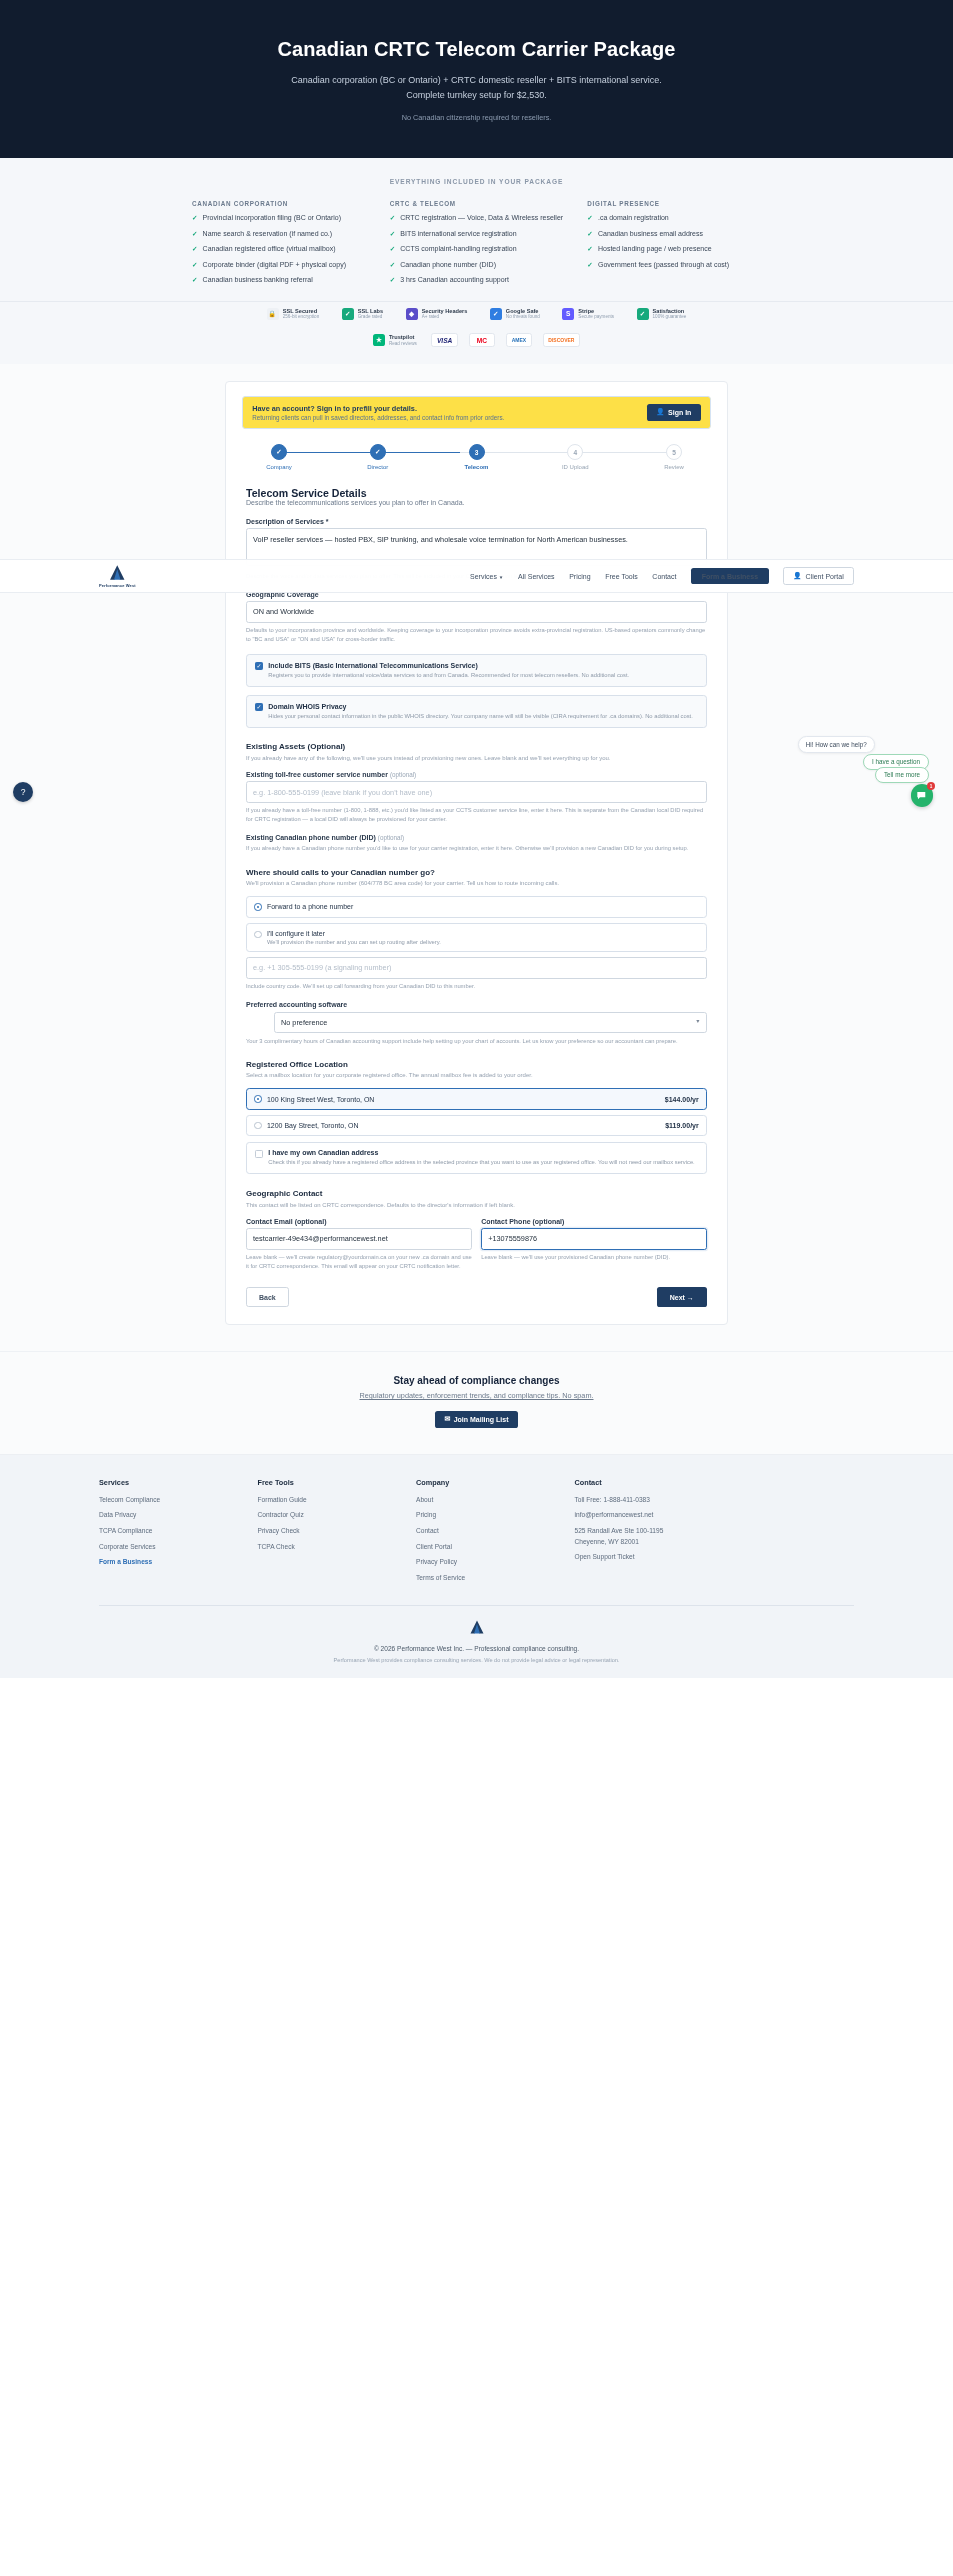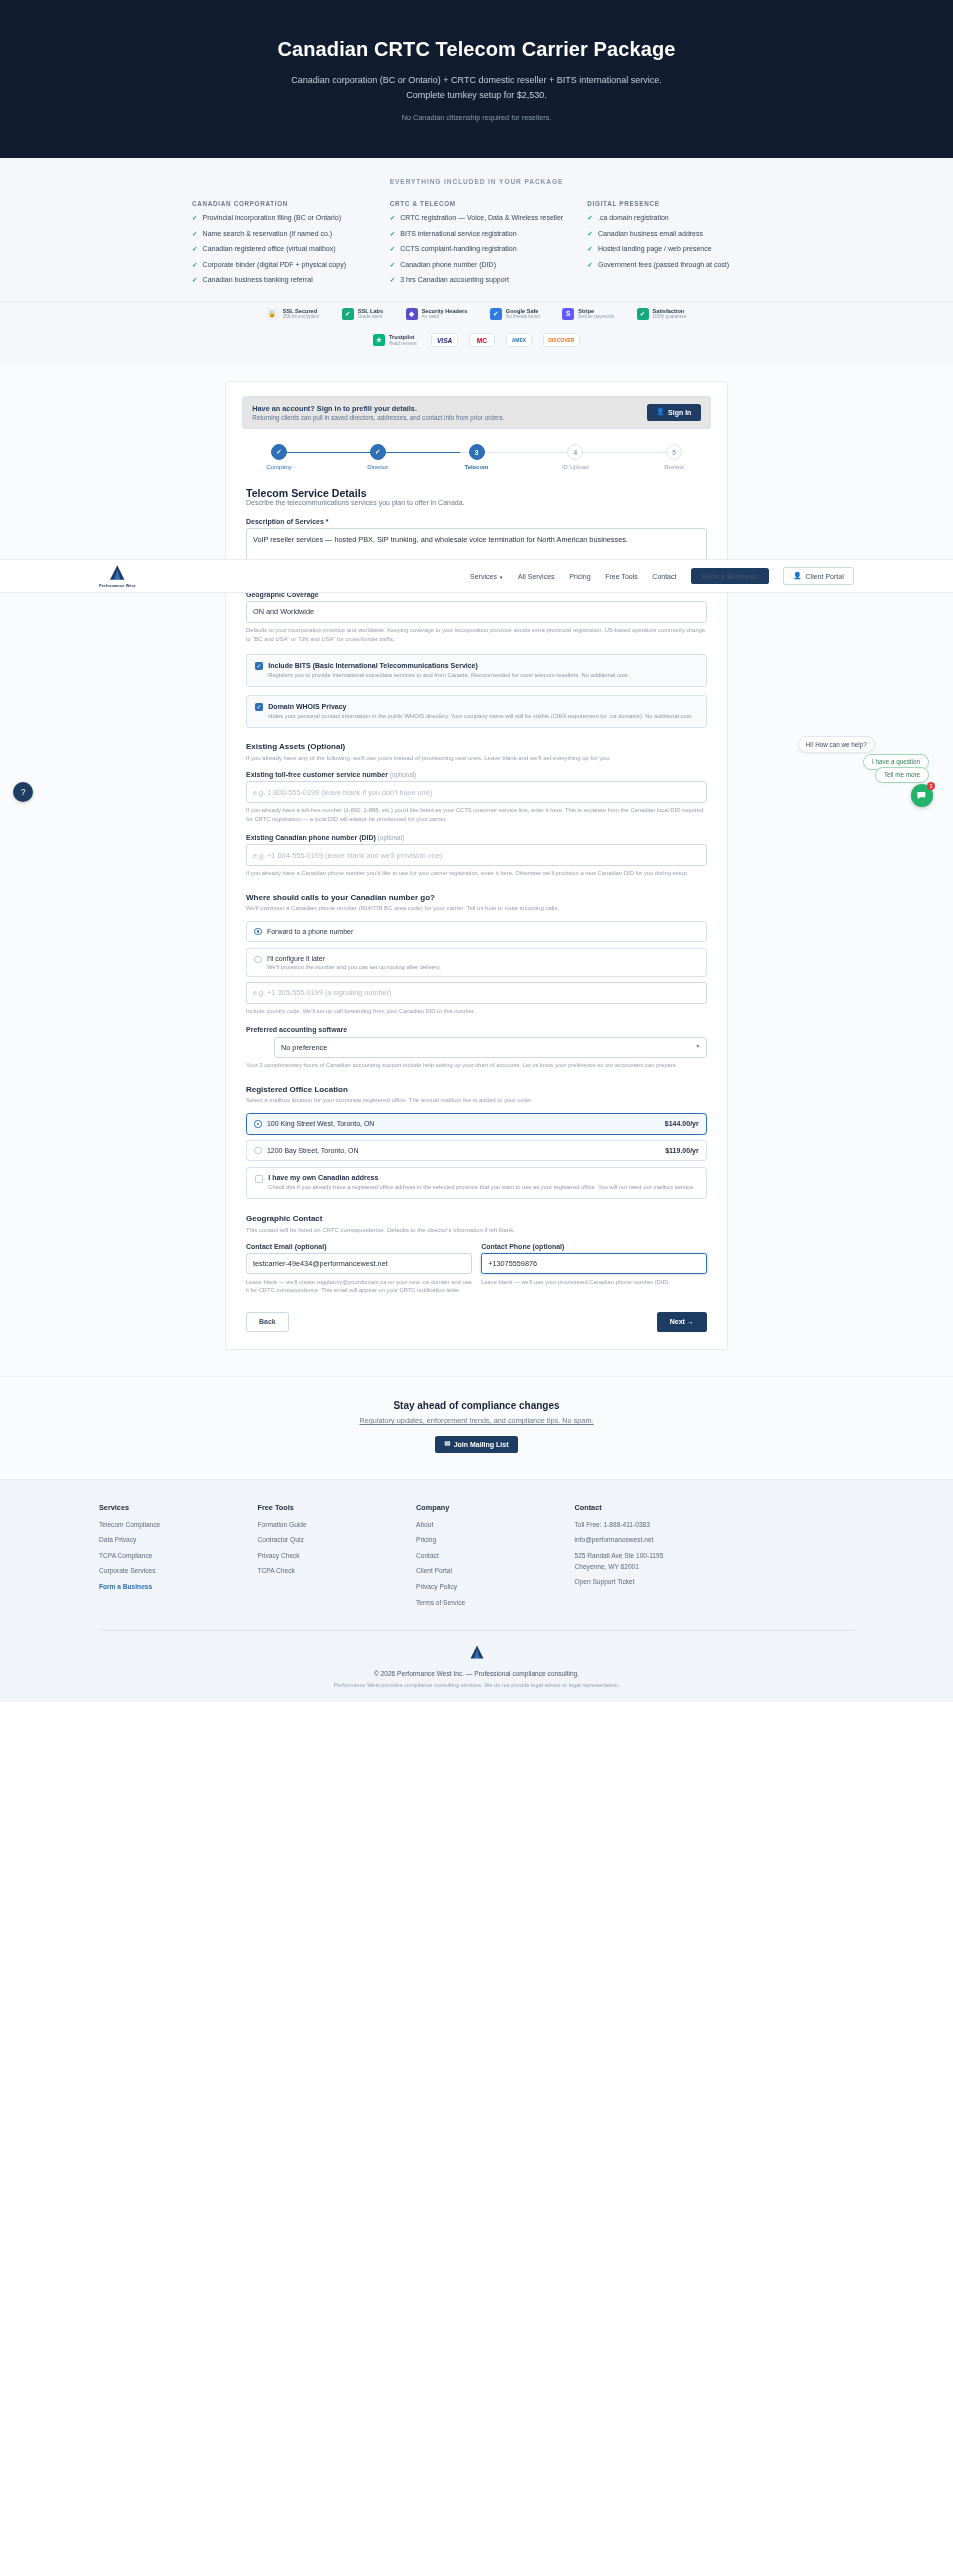--- a/index.html
+++ b/index.html
@@ -137,21 +137,21 @@
   .formcard {
     width: 503px;
     margin: 0 auto;
     background: #ffffff;
     border: 0.7px solid #e7ebf0;
     border-radius: 4px;
     padding: 0 0 17px;
   }
   .signin-bar {
     margin: 13.2px 16px 0;
-    background: #e5e5e5;
+    background: #fde047;
     border: 0.7px solid #d5e3f3;
     border-radius: 3.3px;
     padding: 7.3px 9.3px;
     display: flex;
     align-items: flex-start;
     justify-content: space-between;
   }
   .signin-bar .t1 { font-size: 7.3px; font-weight: 700; color: #1e3a5f; }
   .signin-bar .t2 { font-size: 6.3px; color: #5a7391; margin-top: 1.3px; }
   .btn {
@@ -663,21 +663,20 @@
           </label>
           <input class="inp" placeholder="e.g. 1-800-555-0199 (leave blank if you don't have one)" style="">
           <div class="help">If you already have a toll-free number (1-800, 1-888, etc.) you'd like listed as your CCTS customer service line, enter it here. This is separate from the Canadian local DID required for CRTC registration — a local DID will always be provisioned for your carrier.</div>
         </div>
 
         <div class="field">
           <label>
             <span>Existing Canadian phone number (DID)</span>
             <span class="opt">(optional)</span>
           </label>
-          <input class="inp" placeholder="e.g. +1 604-555-0199 (leave blank and we'll provision one)" style="">
           <div class="help">If you already have a Canadian phone number you'd like to use for your carrier registration, enter it here. Otherwise we'll provision a new Canadian DID for you during setup.</div>
         </div>
 
         <div class="blockhead">Where should calls to your Canadian number go?</div>
         <div class="blocksub">We'll provision a Canadian phone number (604/778 BC area code) for your carrier. Tell us how to route incoming calls.</div>
 
         <div class="radio-row">
           <div class="rb on"></div>
           <div class="rtitle">Forward to a phone number</div>
         </div>

